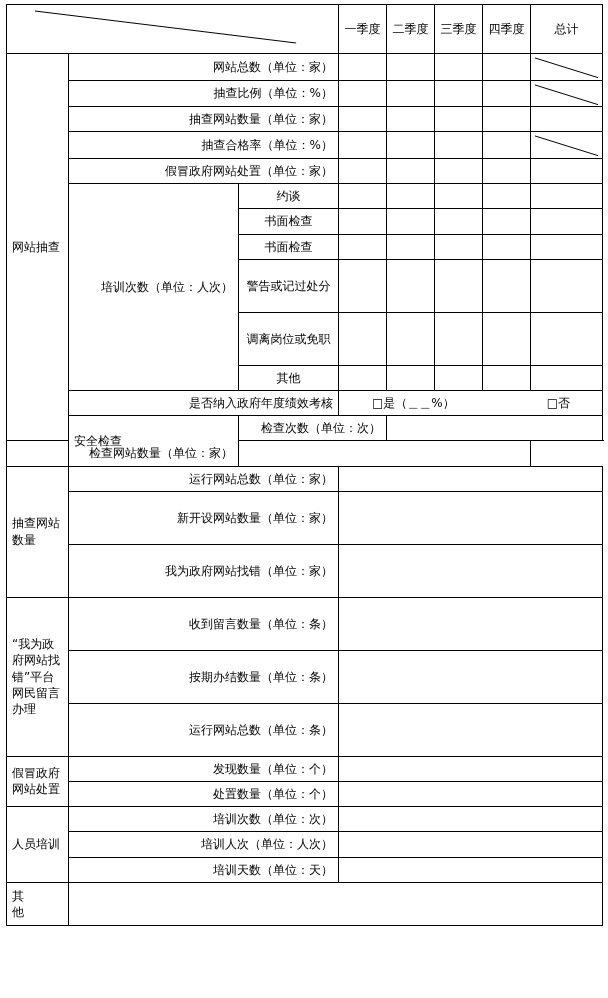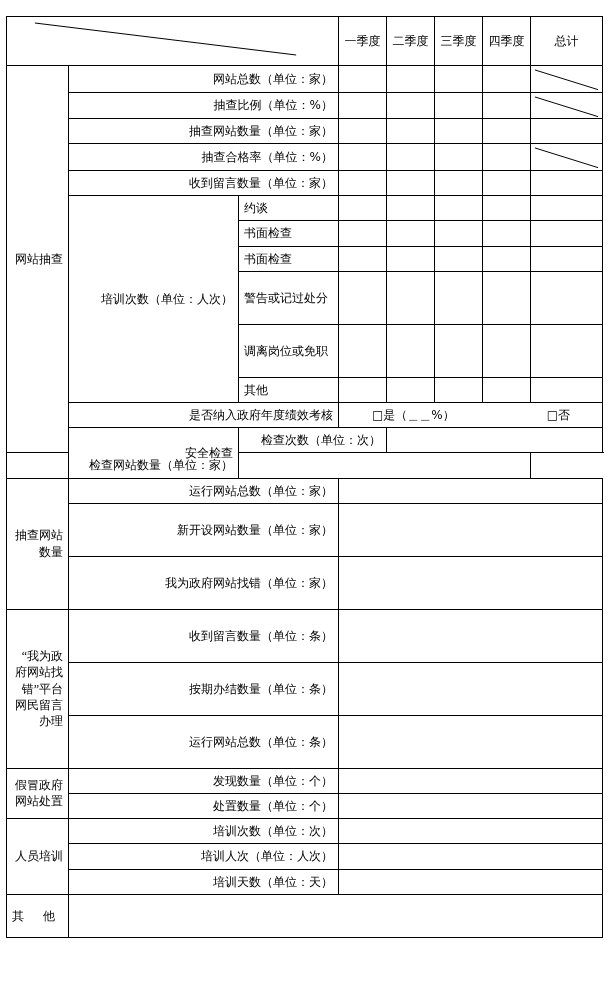--- a/index.html
+++ b/index.html
@@ -13,44 +13,43 @@
     color: #000000;
     width: 608px;
     height: 998px;
     overflow: hidden;
   }
   .sheet {
     width: 608px;
     height: 998px;
     position: relative;
     box-sizing: border-box;
-    padding: 16px 6px 4px 6px;
+    padding: 4px 6px 4px 6px;
   }
   table.grid {
     border-collapse: collapse;
     width: 596px;
     table-layout: fixed;
   }
   table.grid td {
     border: 1px solid #000000;
     padding: 4px 5px;
     vertical-align: middle;
     font-size: 12px;
     line-height: 1.35;
     word-break: break-all;
   }
   td.cat {
-    text-align: right;
-    font-family: Liberation Serif, serif;
+    text-align: left;
   }
   td.itm {
     text-align: right;
   }
   td.sub {
-    text-align: left;
+    text-align: center;
   }
   td.qh {
     text-align: center;
     padding: 4px 2px;
   }
   td.val {
     text-align: center;
   }
   td.blank {
     padding: 0;
@@ -168,21 +167,21 @@
       <td class="val blank"></td>
       <td class="val blank"></td>
       <td class="val blank"></td>
       <td class="diag-cell">
         <svg viewBox="0 0 72 26" preserveAspectRatio="none">
           <line x1="4" y1="4" x2="68" y2="24" stroke="#000" stroke-width="1"></line>
         </svg>
       </td>
     </tr>
     <tr>
-      <td class="itm" colspan="2">收到留言数量（单位：家）</td>
+      <td class="itm" colspan="2">假冒政府网站处置（单位：家）</td>
       <td class="val blank"></td>
       <td class="val blank"></td>
       <td class="val blank"></td>
       <td class="val blank"></td>
       <td class="val blank"></td>
     </tr>
 
     <tr>
       <td class="itm" rowspan="6">培训次数（单位：人次）</td>
       <td class="sub">约谈</td>

